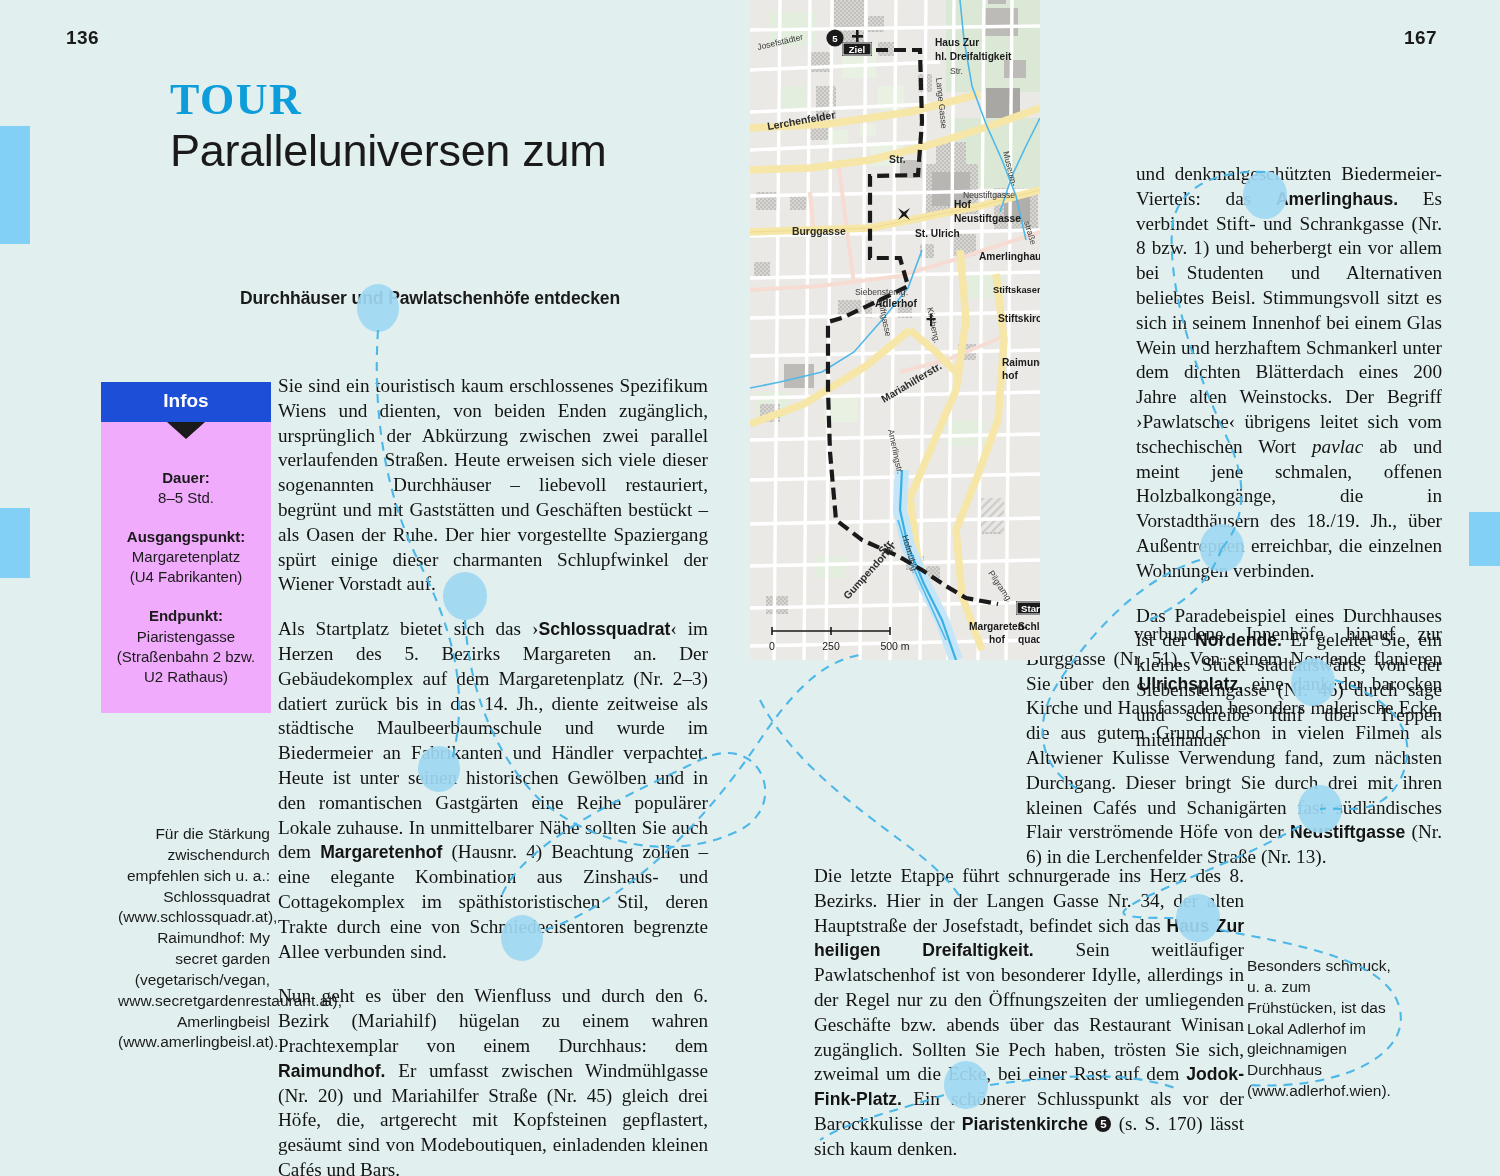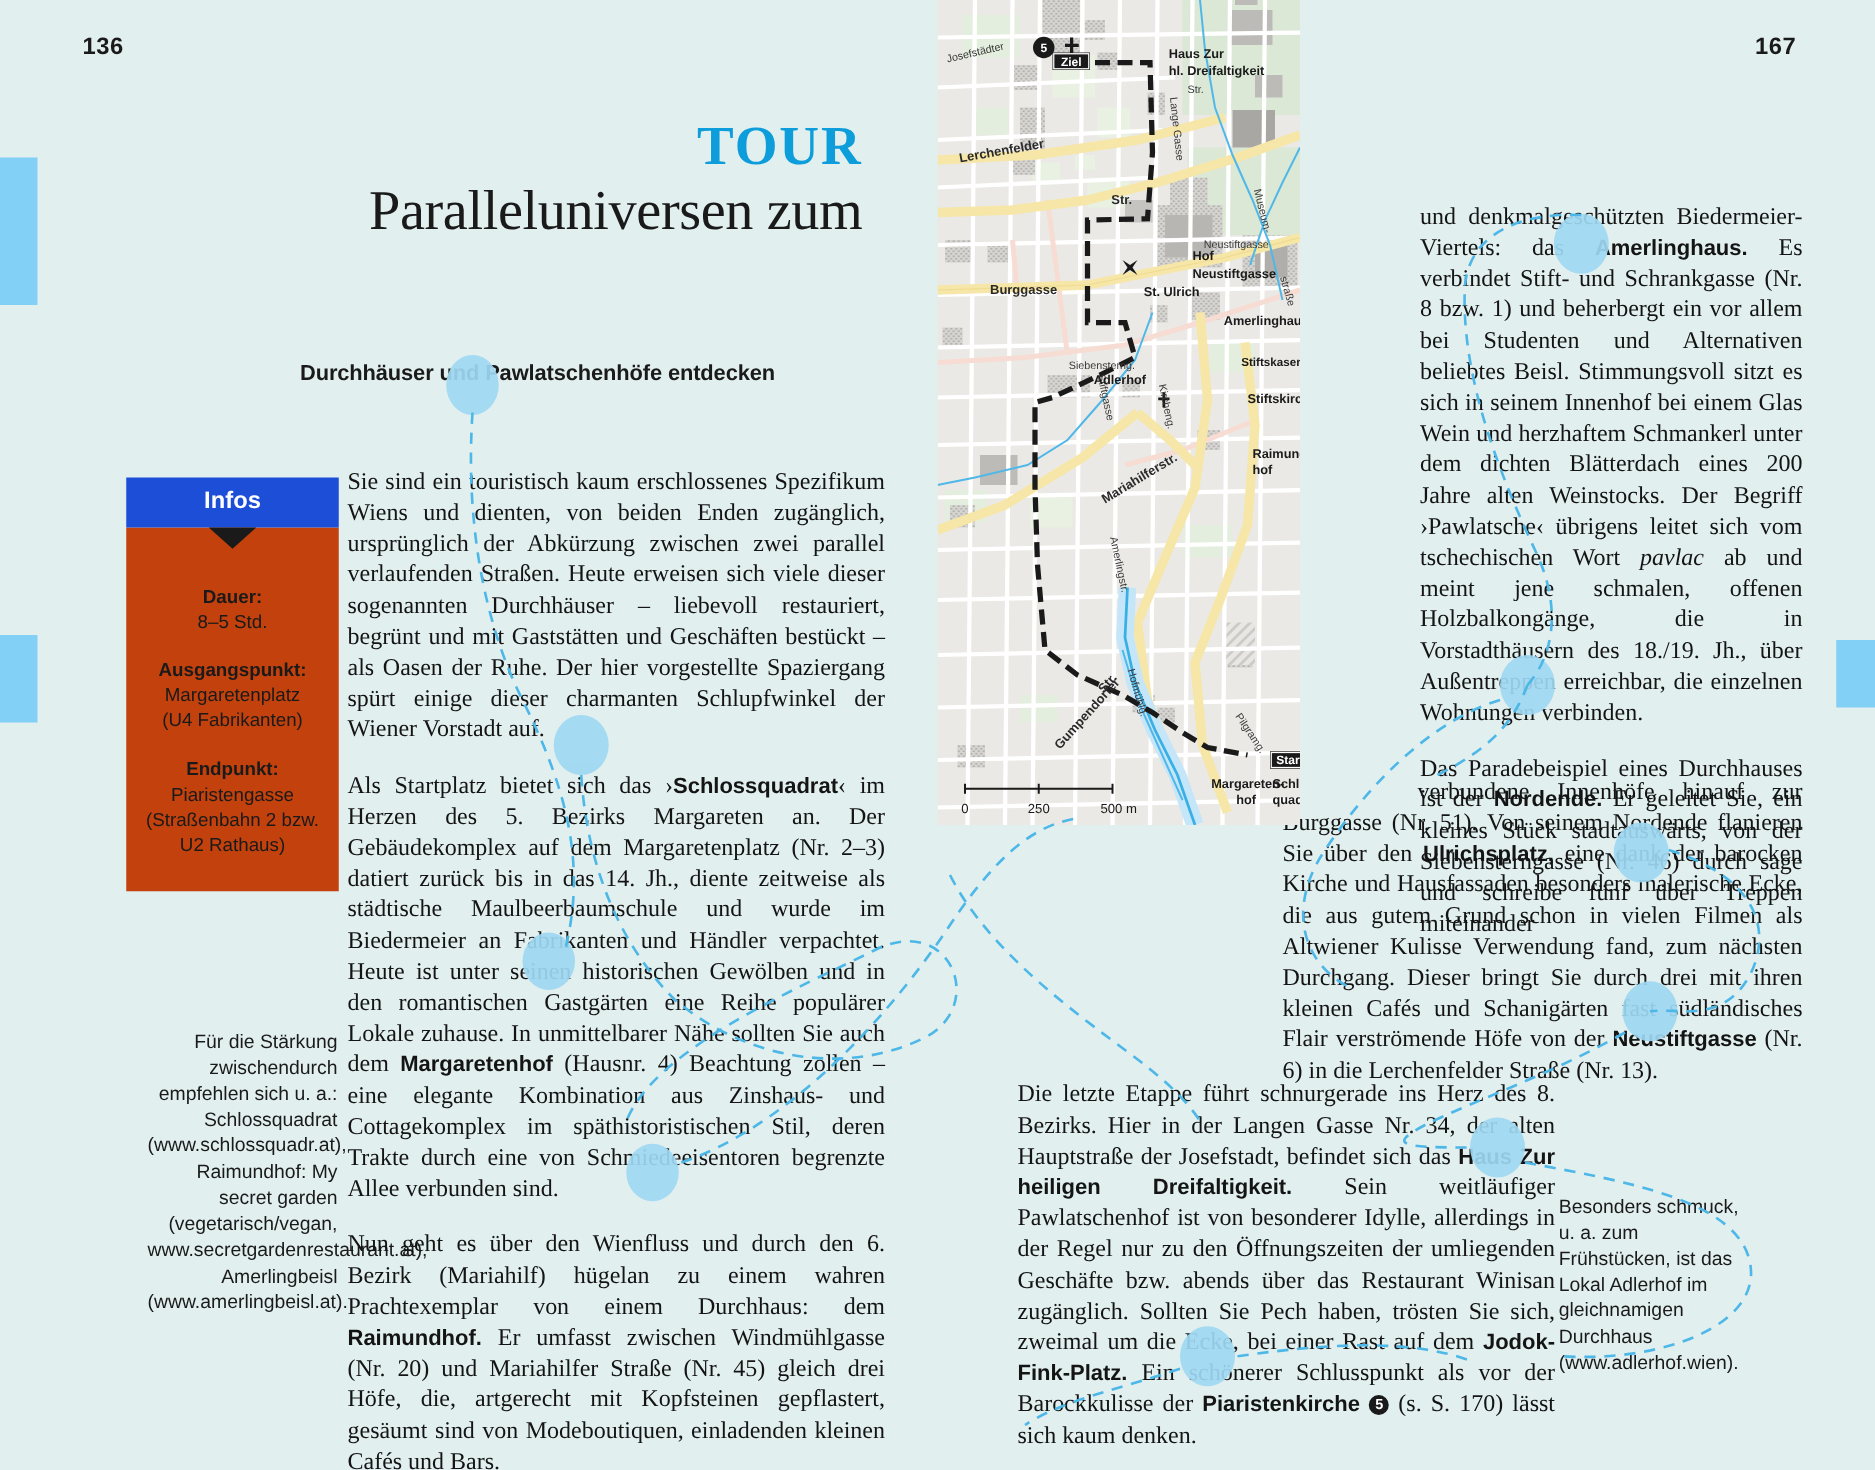--- a/index.html
+++ b/index.html
@@ -17,47 +17,47 @@
 
   
   .folio {
     position:absolute; font-weight:bold; font-size:19px; color:#1a1a1a;
     letter-spacing:.4px;
   }
   #folio-left  { left:66px;  top:27px; }
   #folio-right { right:63px; top:27px; }
 
   
-  #title-block { position:absolute; left:170px; top:95px; width:520px; text-align:right; }
+  #title-block { position:absolute; left:170px; top:78px; width:520px; text-align:left; }
   #tour-kicker {
     font-family:"Liberation Serif", serif; font-weight:bold; font-size:44px;
     color:#0d9ddb; letter-spacing:1.5px; line-height:1; margin:0 0 4px 0;
   }
   .tour-head {
-    font-family:Liberation Serif, serif; font-weight:normal; font-size:45px;
+    font-family:Liberation Sans, sans-serif; font-weight:normal; font-size:45px;
     color:#1a1a1a; line-height:1.13; margin:0; letter-spacing:-.3px;
   }
   #tour-subtitle {
     position:absolute; left:170px; top:288px; width:520px; text-align:center;
     font-weight:bold; font-size:17.5px; color:#1a1a1a; letter-spacing:-.1px;
   }
 
   
   #infos-box { position:absolute; left:101px; top:382px; width:170px; }
   #infos-banner {
     background:#1d4ed8; color:#fff; text-align:center;
     font-weight:bold; font-size:19px; padding:8px 0 10px 0; position:relative;
   }
   #infos-banner::after {
     content:""; position:absolute; left:50%; bottom:-17px; transform:translateX(-50%);
     border-left:19px solid transparent; border-right:19px solid transparent;
     border-top:17px solid #1a1a1a;
   }
   #infos-body {
-    background:#c2410c; text-align:center; padding:46px 8px 26px 8px;
+    background:#f0abfc; text-align:center; padding:46px 8px 26px 8px;
     font-size:15px; color:#1a1a1a; line-height:1.34;
   }
   .info-group { margin-bottom:19px; }
   .info-group:last-child { margin-bottom:0; }
   .info-label { font-weight:bold; }
 
   
   #left-note {
     position:absolute; left:118px; top:824px; width:152px;
     text-align:right; font-size:15.5px; line-height:1.345; color:#1a1a1a;

